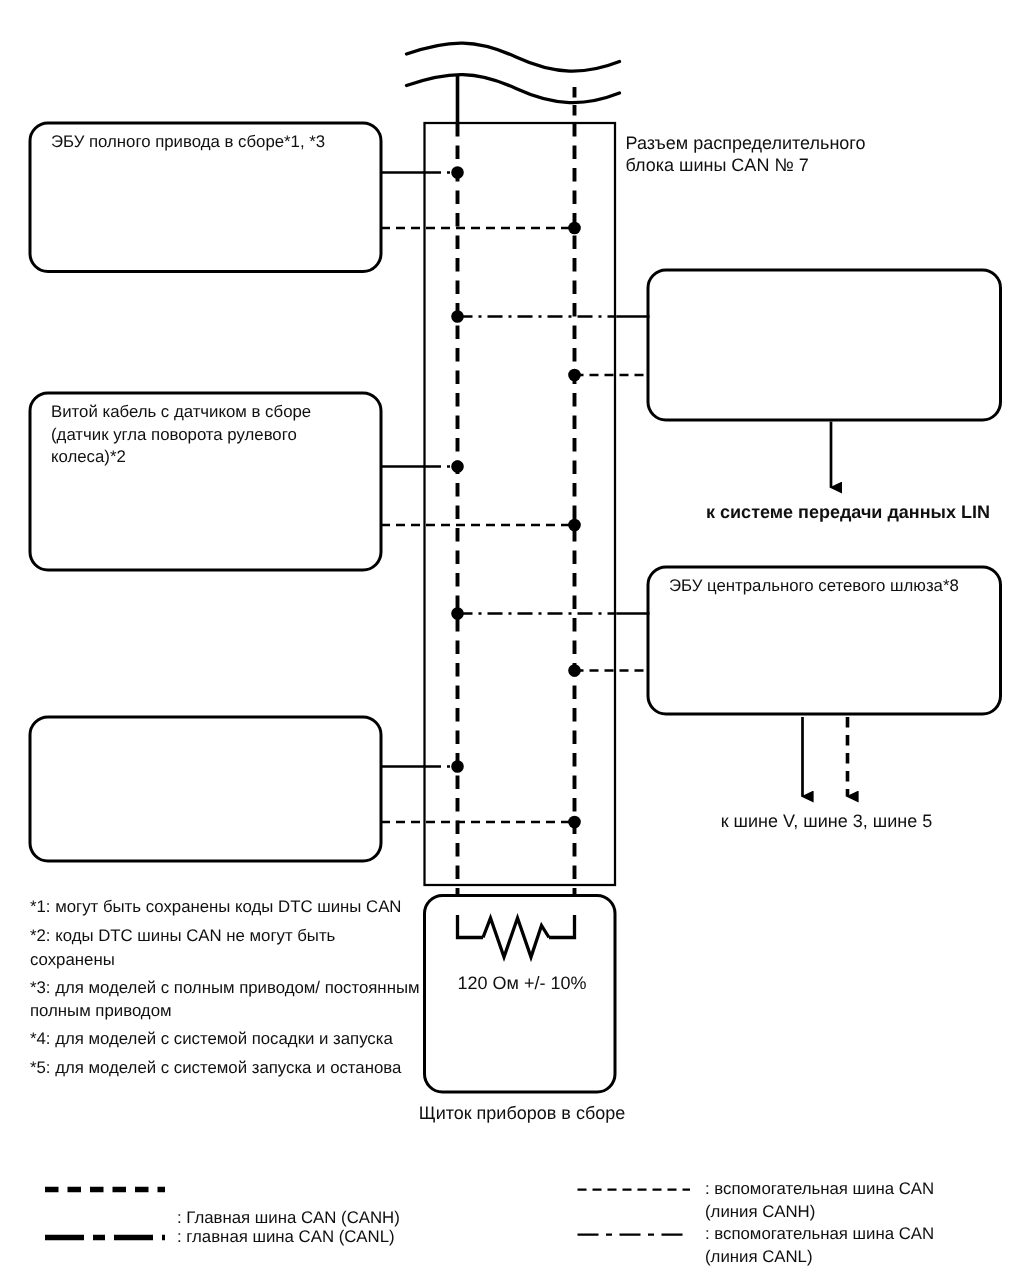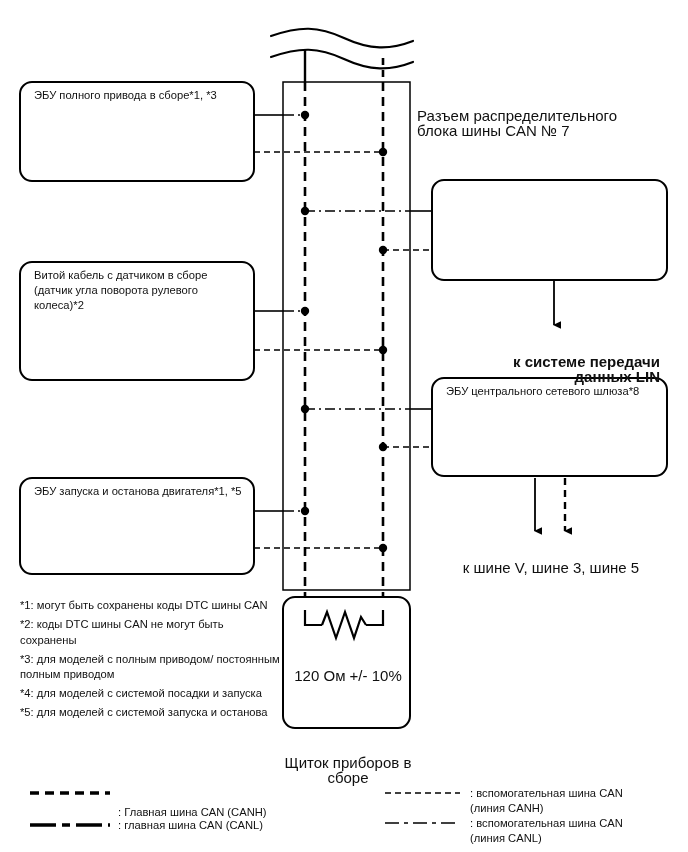--- a/index.html
+++ b/index.html
@@ -13,24 +13,23 @@
   svg#diagram{position:absolute;left:0;top:0;width:688px;height:852px;}
   .boxlabel{
     position:absolute;
     font-size:11.2px;
     line-height:15px;
     color:#101010;
     white-space:normal;
   }
   .plainlabel{
     position:absolute;
-    font-size:15px;
+    font-size:12px;
     line-height:15px;
     color:#101010;
-    margin-top:20px;
   }
   .notes{
     position:absolute;
     font-size:11.2px;
     line-height:15.5px;
     color:#101010;
     width:262px;
   }
   .notes div{margin-bottom:3.5px;}
   .legendtext{
@@ -170,21 +169,20 @@
     <g>
       <line x1="385" y1="823" x2="460" y2="823" stroke="#000" stroke-width="1.5" stroke-dasharray="14,5,4,5"></line>
     </g>
 
   </svg>
 
   <div class="boxlabel" style="left:34px;top:88px;width:212px;">ЭБУ полного привода в сборе*1, *3</div>
 
   <div class="boxlabel" style="left:34px;top:268px;width:212px;">Витой кабель с датчиком в сборе (датчик угла поворота рулевого колеса)*2</div>
 
-  <div class="boxlabel" style="left:34px;top:484px;width:212px;">ЭБУ запуска и останова двигателя*1, *5</div>
 
 
   <div class="boxlabel" style="left:446px;top:384px;width:215px;">ЭБУ центрального сетевого шлюза*8</div>
 
   <div class="plainlabel" style="left:417px;top:88px;width:210px;white-space:pre-line;">Разъем распределительного
 блока шины CAN № 7</div>
 
   <div class="plainlabel" style="left:288px;top:648px;width:120px;text-align:center;">120 Ом +/- 10%</div>
 
   <div class="plainlabel" style="left:268px;top:735px;width:160px;text-align:center;">Щиток приборов в сборе</div>

